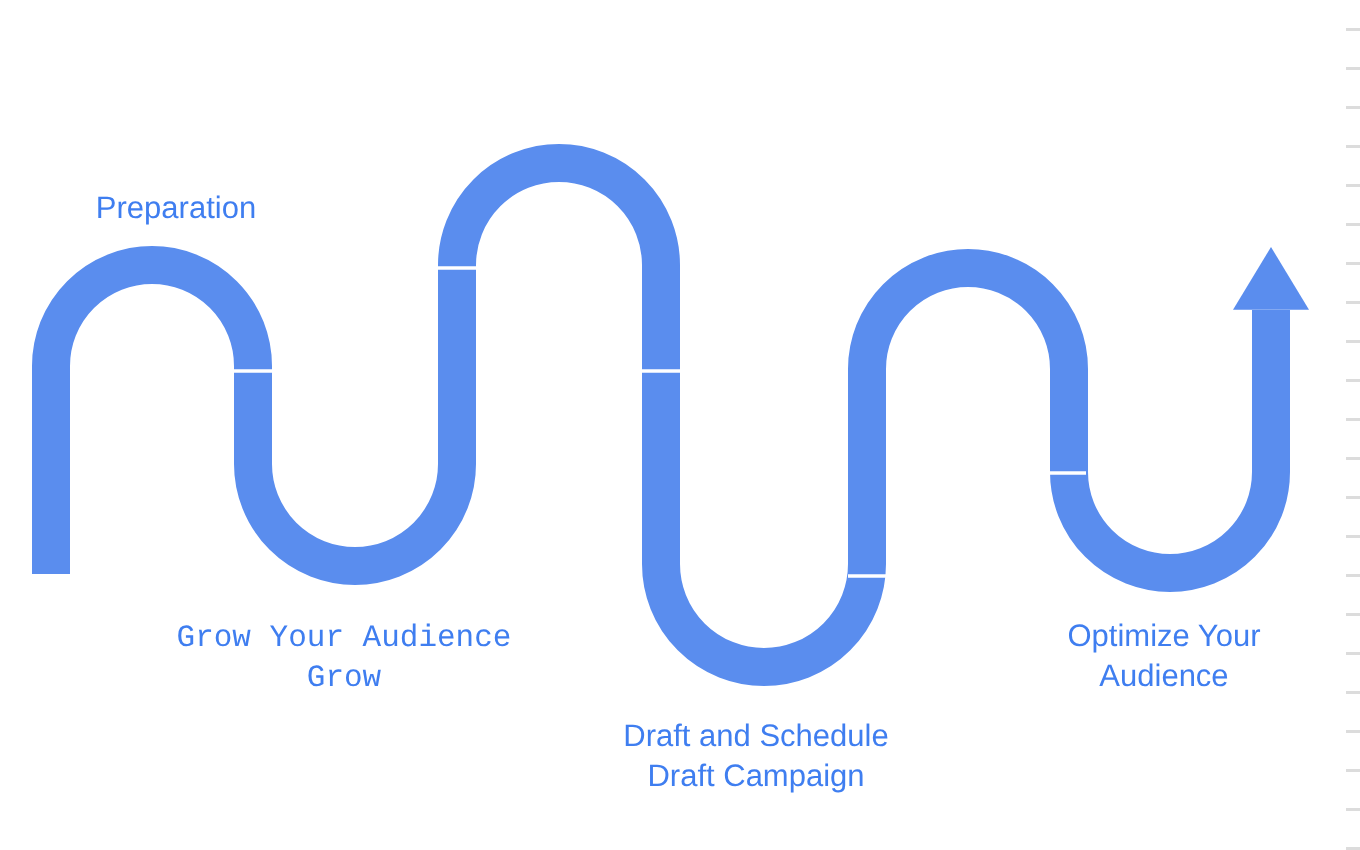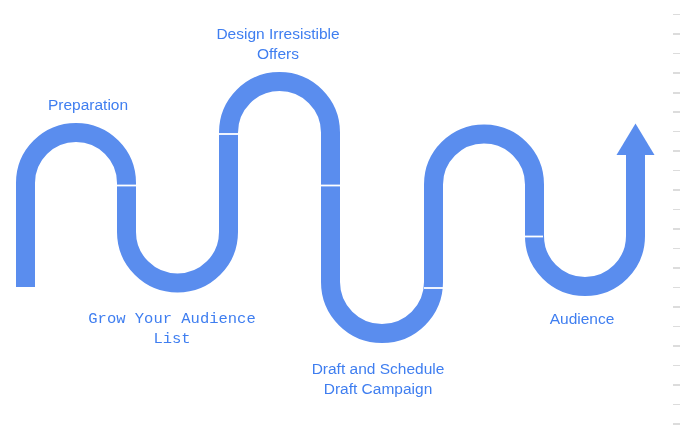--- a/index.html
+++ b/index.html
@@ -72,35 +72,32 @@
       <line x1="321" y1="185.5" x2="340" y2="185.5" stroke="#ffffff"></line>
       <line x1="424" y1="288" x2="443" y2="288" stroke="#ffffff"></line>
       <line x1="524" y1="236.5" x2="543" y2="236.5" stroke="#ffffff"></line>
     </g>
   </svg>
 
   <div class="step-label" style="left:88px; top:95px;text-align:center;">
     <span>Preparation</span>
   </div>
 
-  <div class="step-label" style="left:278px; top:24px;">
-    <span>Design Irresistible</span>
-    <span>Offers</span>
-  </div>
 
   <div class="step-label" style="left:172px; top:309px;font-family:Liberation Mono, monospace;">
     <span>Grow Your Audience</span>
-    <span>List</span>
+    <span>Grow</span>
   </div>
 
   <div class="step-label" style="left:378px; top:359px;">
     <span>Draft and Schedule</span>
     <span>Draft Campaign</span>
   </div>
 
 
   <div class="step-label" style="left:582px; top:309px;">
+    <span>Optimize Your</span>
     <span>Audience</span>
   </div>
 
   <div class="edge-dashes"></div>
 
 </div>
 
 </body></html>

